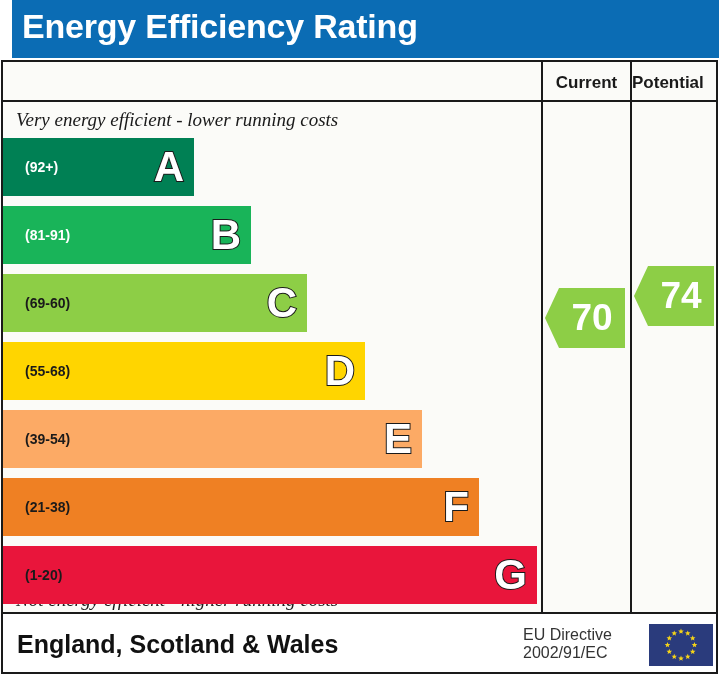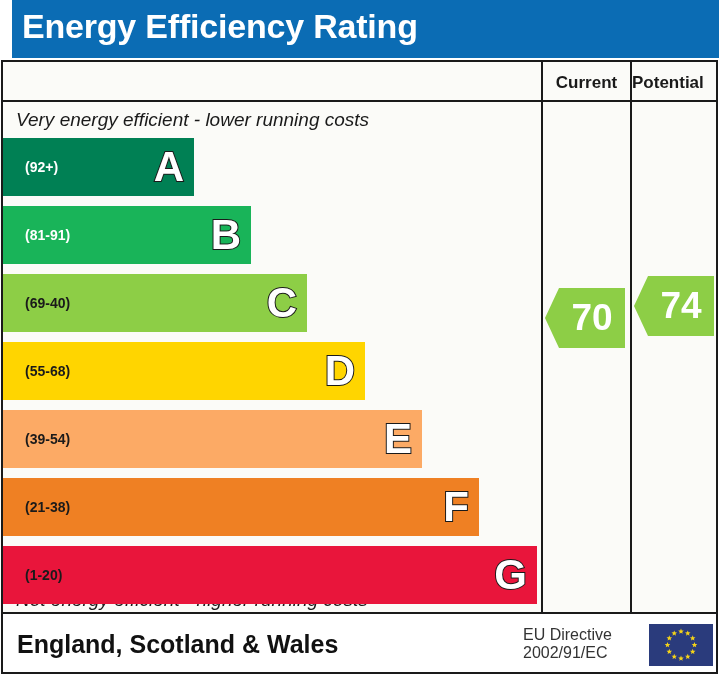--- a/index.html
+++ b/index.html
@@ -76,20 +76,21 @@
   .col-head.potential { left: 632px; width: 64px; }
 
   
   .caption {
     position: absolute;
     left: 16px;
     font-size: 19px;
     font-style: italic;
     color: #1a1a1a;
     white-space: nowrap;
+    font-family: Liberation Serif, serif;
   }
   .caption.top    { top: 109px; }
   .caption.bottom { top: 589px; }
 
   
   .band {
     position: absolute;
     height: 58px;
     left: 3px;
   }
@@ -126,21 +127,21 @@
     position: absolute;
     left: 14px; right: 0; top: 0;
     height: 60px;
     line-height: 59px;
     text-align: center;
     font-size: 37px;
     font-weight: bold;
     color: #ffffff;
   }
   .rating.current   { left: 545px; width: 80px; top: 288px; }
-  .rating.potential { left: 634px; width: 80px; top: 276px; }
+  .rating.potential { left: 634px; width: 80px; top: 266px; }
 
   
   .footer {
     position: absolute;
     left: 1px; top: 614px;
     width: 717px; height: 60px;
     border: 2px solid #1a1a1a;
     border-top: none;
     box-sizing: border-box;
     background: #ffffff;
@@ -193,21 +194,21 @@
   <div id="bands-container">
       <div class="band" style="top: 138px; width: 191px; background: rgb(0, 128, 84);">
         <div class="band-range" style="color: rgb(255, 255, 255);">(92+)</div>
         <div class="band-letter">A</div>
       </div>
       <div class="band" style="top: 206px; width: 248px; background: rgb(25, 180, 89);">
         <div class="band-range" style="color: rgb(255, 255, 255);">(81-91)</div>
         <div class="band-letter">B</div>
       </div>
       <div class="band" style="top: 274px; width: 304px; background: rgb(141, 206, 70);">
-        <div class="band-range" style="color: rgb(26, 26, 26);">(69-40)</div>
+        <div class="band-range" style="color: rgb(26, 26, 26);">(69-60)</div>
         <div class="band-letter">C</div>
       </div>
       <div class="band" style="top: 342px; width: 362px; background: rgb(255, 213, 0);">
         <div class="band-range" style="color: rgb(26, 26, 26);">(55-68)</div>
         <div class="band-letter">D</div>
       </div>
       <div class="band" style="top: 410px; width: 419px; background: rgb(252, 170, 101);">
         <div class="band-range" style="color: rgb(26, 26, 26);">(39-54)</div>
         <div class="band-letter">E</div>
       </div>

